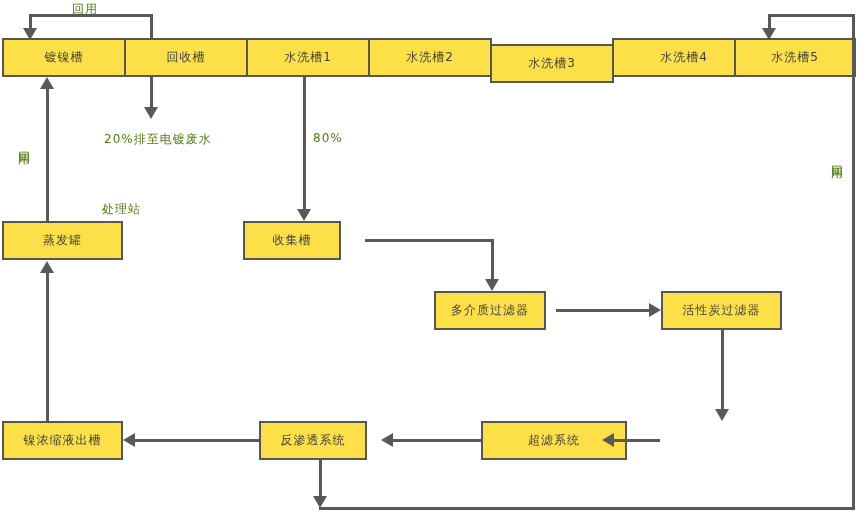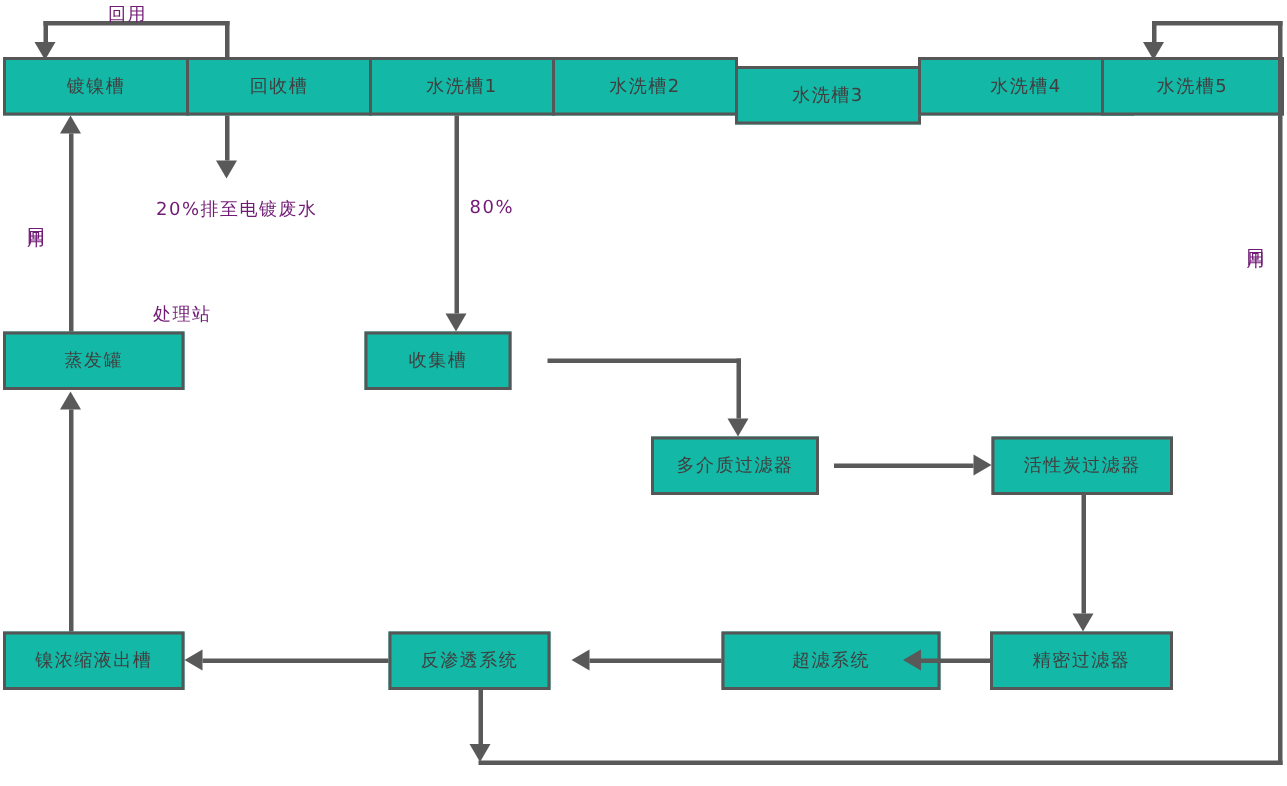--- a/index.html
+++ b/index.html
@@ -12,21 +12,21 @@
     position: relative;
     width: 858px;
     height: 524px;
     background: #ffffff;
     overflow: hidden;
   }
   .node {
     position: absolute;
     box-sizing: border-box;
     height: 39px;
-    background: #14b8a6;
+    background: #fde047;
     border: 2px solid #565656;
     display: flex;
     align-items: center;
     justify-content: center;
     font-size: 12px;
     color: #3f3f3f;
     letter-spacing: 1px;
   }
   .hl, .vl {
     position: absolute;
@@ -35,21 +35,21 @@
   .hl { height: 3px; }
   .vl { width: 3px; }
   .ah { position: absolute; width: 0; height: 0; }
   .ah.down  { border-left: 7px solid transparent; border-right: 7px solid transparent; border-top: 12px solid #595959; }
   .ah.up    { border-left: 7px solid transparent; border-right: 7px solid transparent; border-bottom: 12px solid #595959; }
   .ah.left  { border-top: 7px solid transparent; border-bottom: 7px solid transparent; border-right: 12px solid #595959; }
   .ah.right { border-top: 7px solid transparent; border-bottom: 7px solid transparent; border-left: 12px solid #595959; }
   .lbl {
     position: absolute;
     font-size: 12px;
-    color: #701a75;
+    color: #4d7c0f;
     white-space: nowrap;
     letter-spacing: 1px;
   }
   .vert {
     writing-mode: vertical-rl;
     text-orientation: upright;
     letter-spacing: 2px;
   }
 </style>
 </head>
@@ -93,23 +93,20 @@
   </div>
   <div class="node" style="left:2px; top:421px; width:121px;font-family:Liberation Mono, monospace;">
     <span>镍浓缩液出槽</span>
   </div>
   <div class="node" style="left:259px; top:421px; width:108px;">
     <span>反渗透系统</span>
   </div>
   <div class="node" style="left:481px; top:421px; width:146px;">
     <span>超滤系统</span>
   </div>
-  <div class="node" style="left:660px; top:421px; width:122px;">
-    <span>精密过滤器</span>
-  </div>
 
   <div class="vl" style="left:150px; top:14px; height:24px;"></div>
   <div class="hl" style="left:29px; top:14px; width:124px;"></div>
   <div class="vl" style="left:29px; top:14px; height:14px;"></div>
   <div class="ah down" style="left:23px; top:28px;"></div>
   <div class="lbl" style="left:72px; top:1px;">回用</div>
 
   <div class="vl" style="left:150px; top:77px; height:30px;"></div>
   <div class="ah down" style="left:144px; top:107px;"></div>
   <div class="lbl" style="left:104px; top:131px;">20%排至电镀废水</div>

